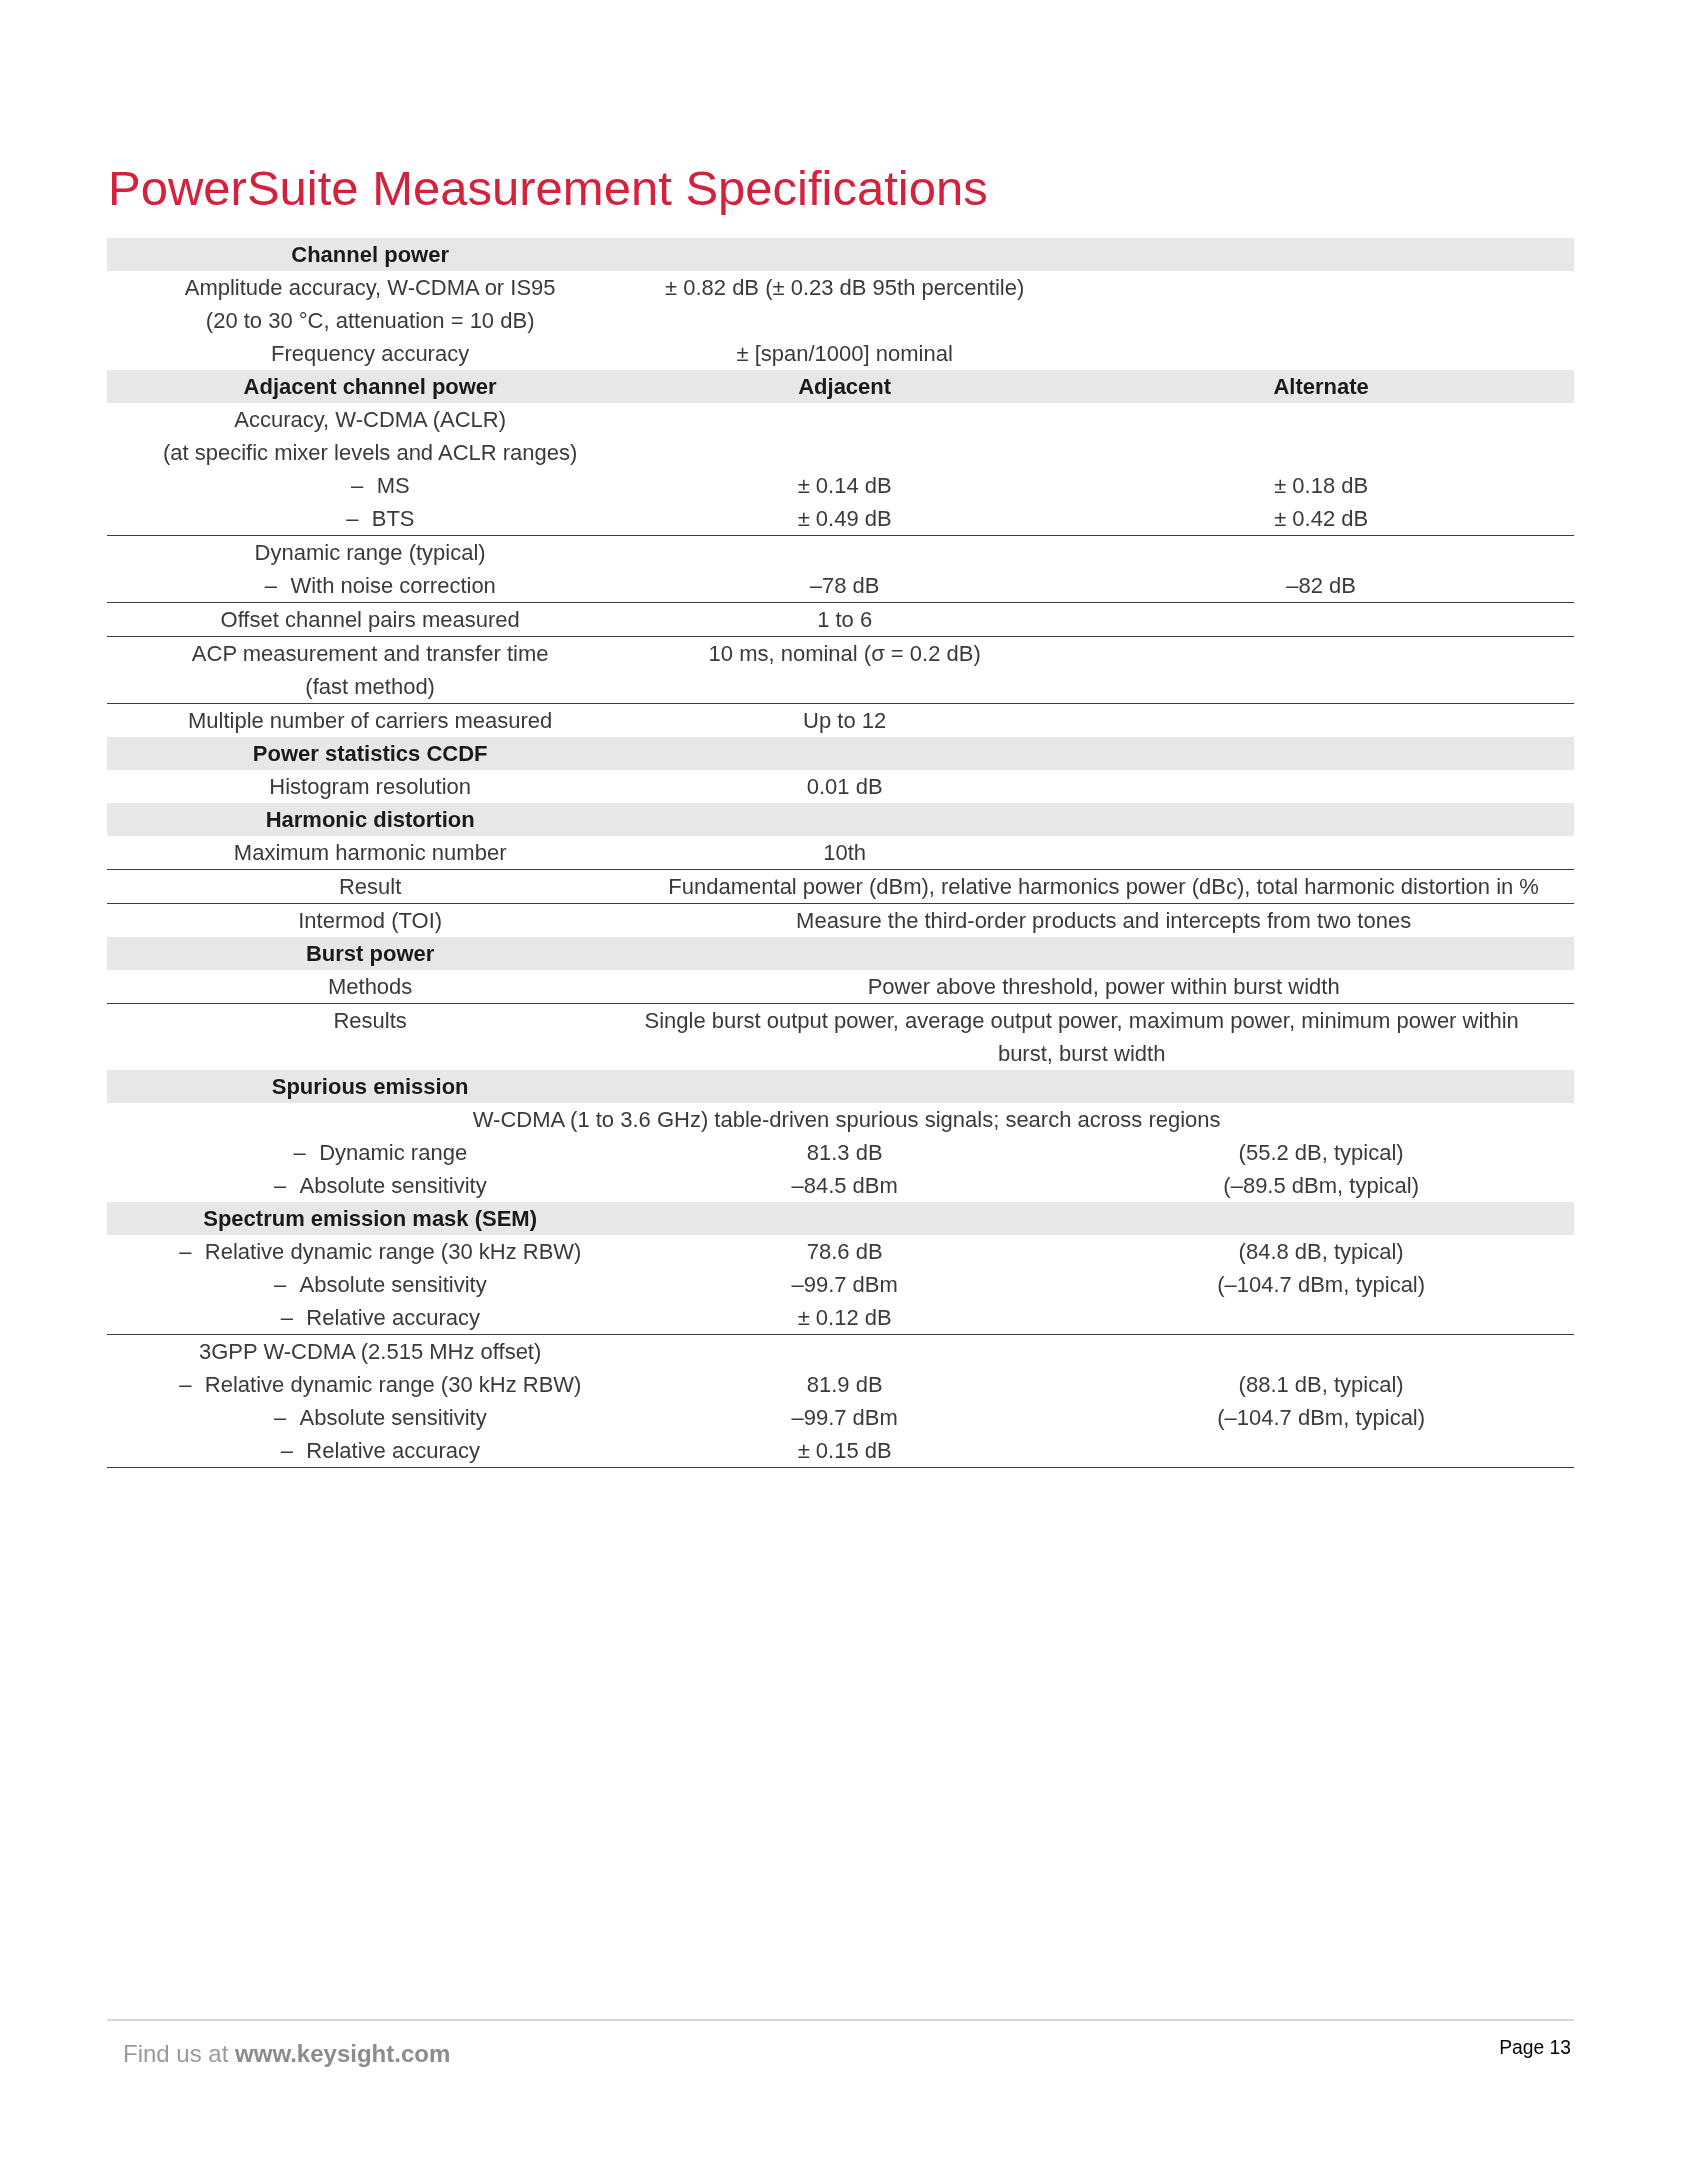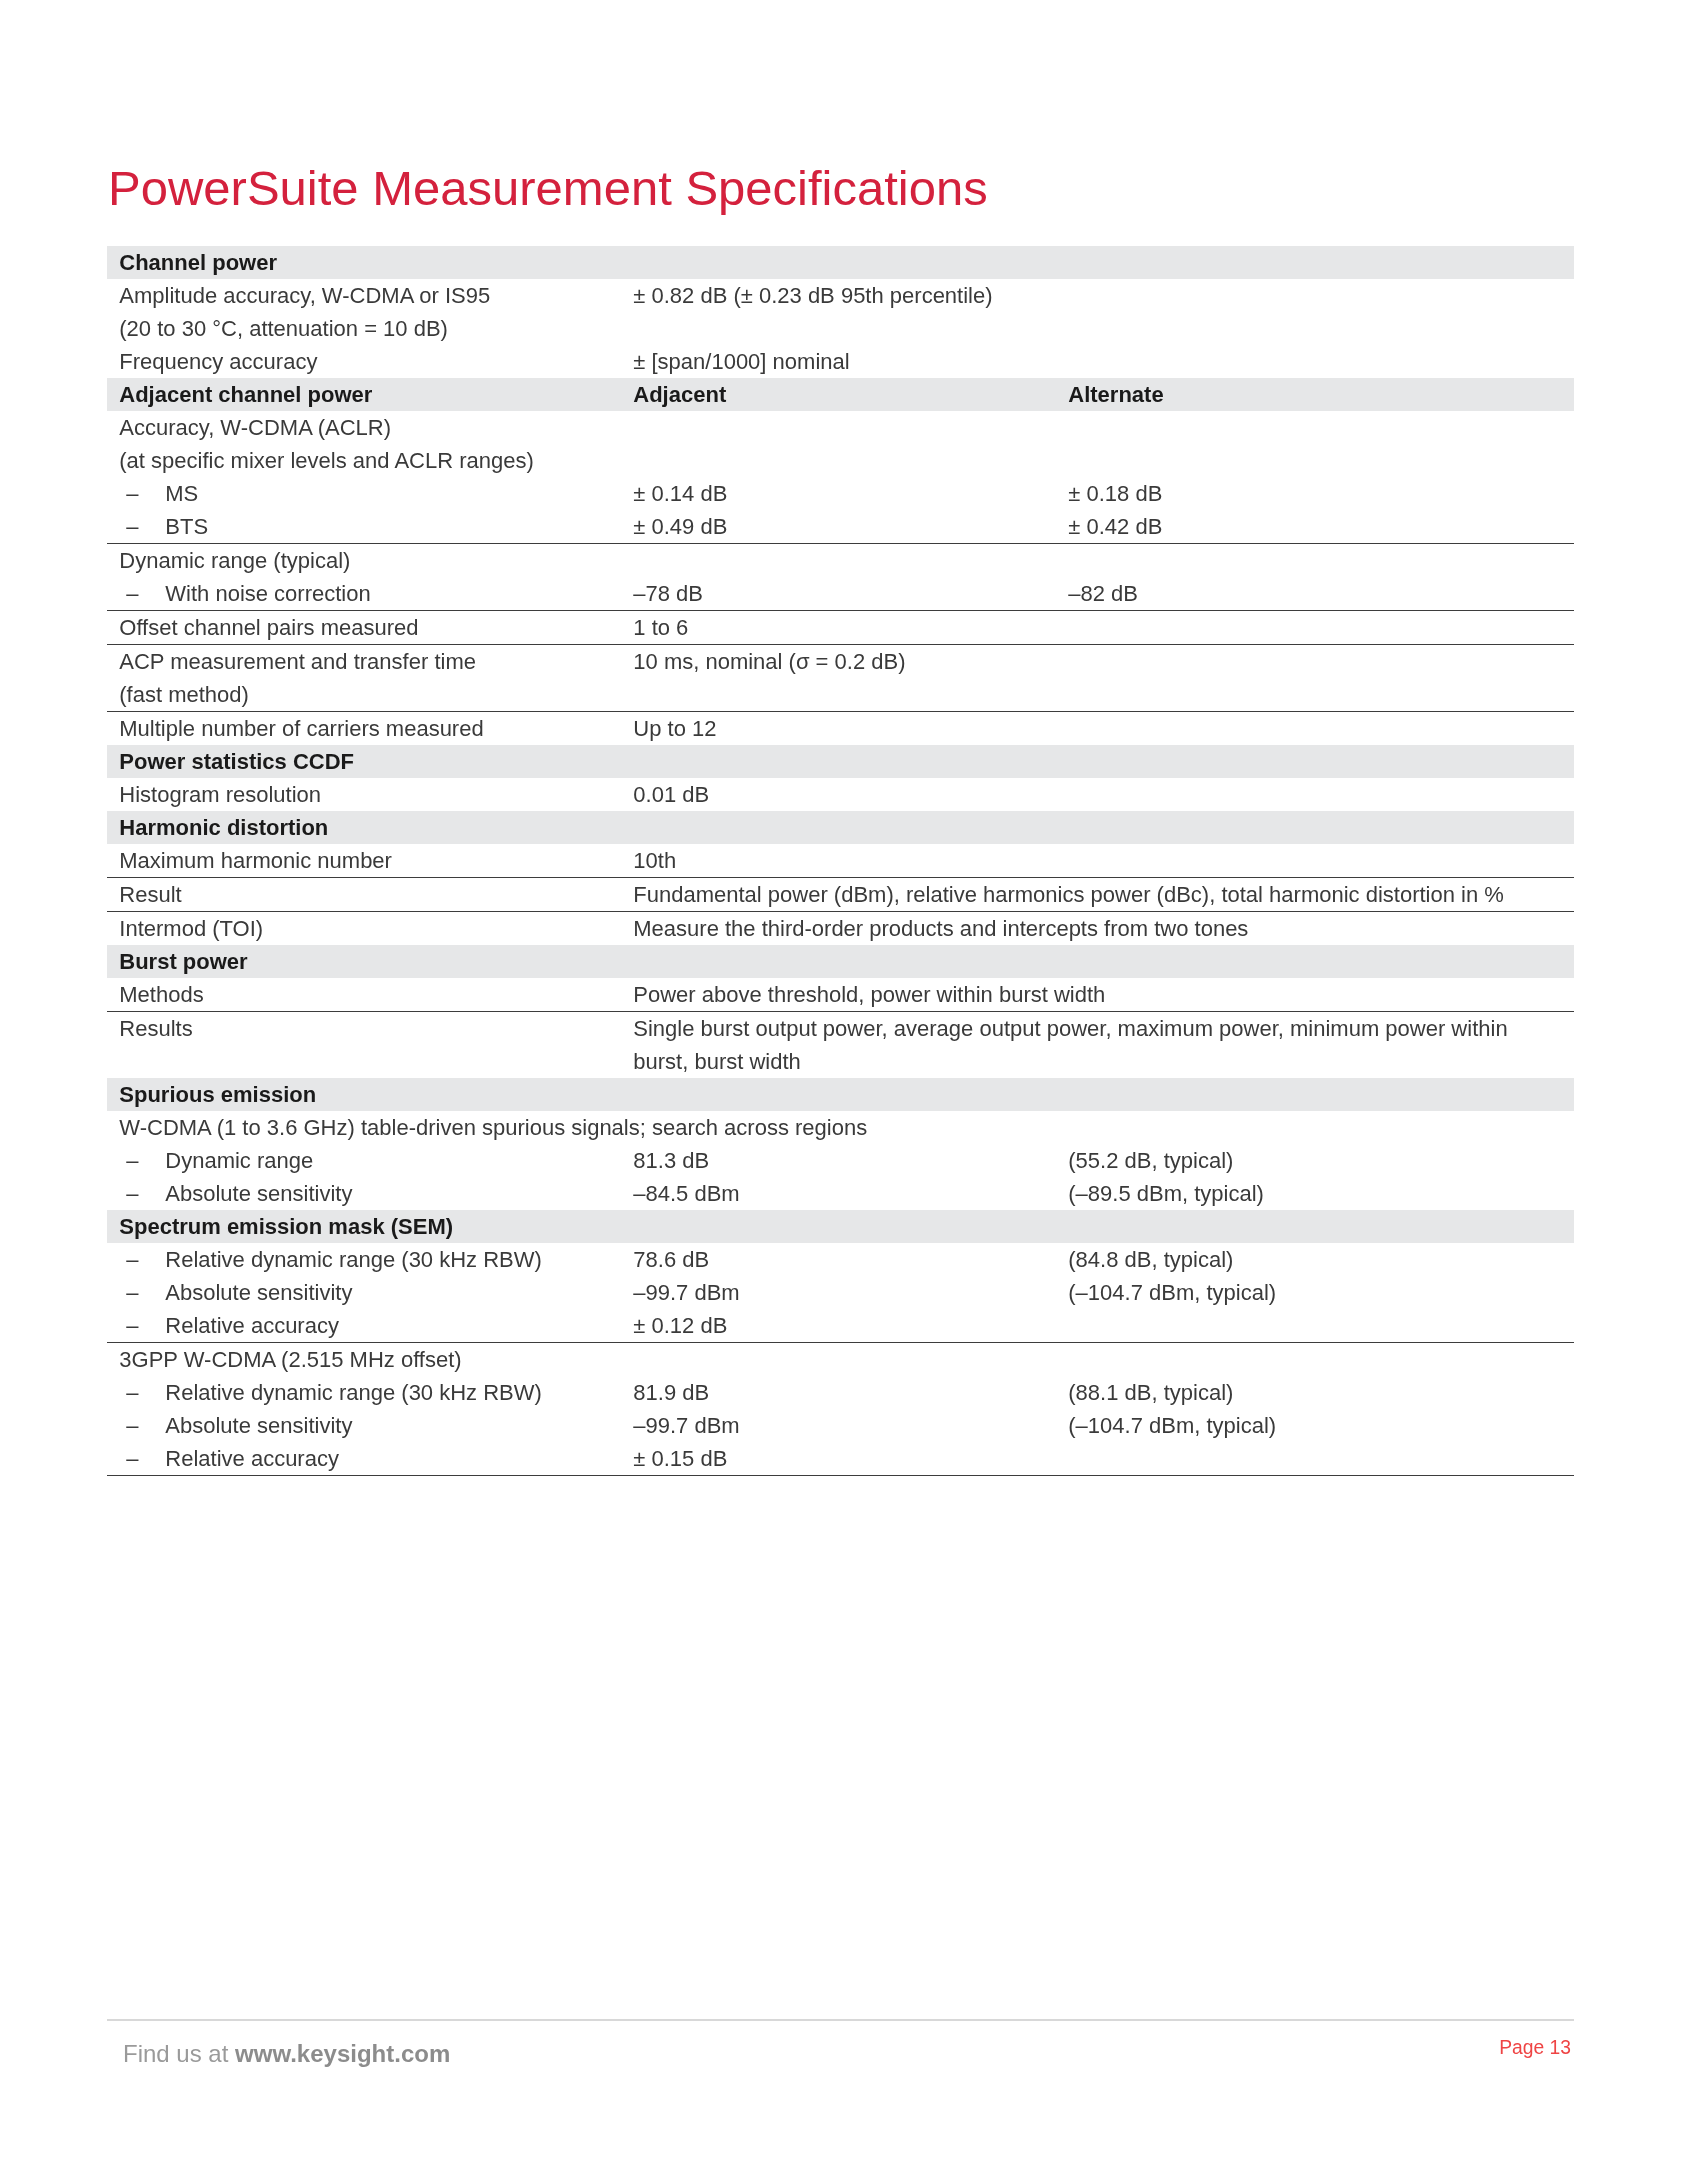--- a/index.html
+++ b/index.html
@@ -4,40 +4,40 @@
 <style>
   html, body { margin: 0; padding: 0; background: #ffffff; }
   body { width: 1685px; height: 2180px; position: relative; font-family: "Liberation Sans", "DejaVu Sans", sans-serif; color: #333333; }
   .title {
     position: absolute; left: 108px; top: 160px;
     font-family: "Liberation Sans", sans-serif;
     font-size: 49px; font-weight: normal; color: #d4213d; letter-spacing: 0px;
     white-space: nowrap;
   }
   .spec-table {
-    position: absolute; left: 107px; top: 246px; width: 1467px;
-    border-collapse: collapse; table-layout: fixed;
+    position: absolute; left: 107px; top: 238px; width: 1467px;
+    border-collapse: collapse; table-layout: fixed; text-align: center;
   }
   .spec-table col.c1 { width: 514px; }
   .spec-table col.c2 { width: 435px; }
   .spec-table col.c3 { width: 518px; }
   .spec-table td {
     font-size: 22px; line-height: 33px; padding: 0 0 0 12.3px;
     vertical-align: top; color: #3a3a3a; white-space: nowrap;
     font-family: "Liberation Sans", sans-serif;
   }
   .spec-table tr.section td { background: #e6e7e8; font-weight: bold; color: #1a1a1a; }
   .spec-table tr.rule-bottom td { border-bottom: 1.8px solid #3d3d3d; }
   .spec-table td .indent { display: inline-block; padding-left: 7px; }
   .spec-table td .dash { display: inline-block; width: 39px; }
   .spec-table td.wrap { white-space: normal; padding-right: 44px; }
   .footer-rule { position: absolute; left: 107px; top: 2019px; width: 1467px; height: 1.8px; background: #d8d8d8; }
   .footer-left { position: absolute; left: 123px; top: 2040px; font-size: 24px; color: #9a9a9a; font-family: "Liberation Sans", sans-serif; }
   .footer-left .site { font-weight: bold; color: #8c8c8c; }
-  .footer-right { position: absolute; right: 114px; top: 2037px; font-size: 19.3px; color: #ef4444; font-family: "Liberation Sans", sans-serif; }
+  .footer-right { position: absolute; right: 114px; top: 2037px; font-size: 19.3px; color: #000000; font-family: "Liberation Sans", sans-serif; }
   sup { font-size: 13px; line-height: 0; }
 </style>
 </head>
 <body>
 
 <div class="title">PowerSuite Measurement Specifications</div>
 
 <table class="spec-table">
   <colgroup>
       <col class="c1">

